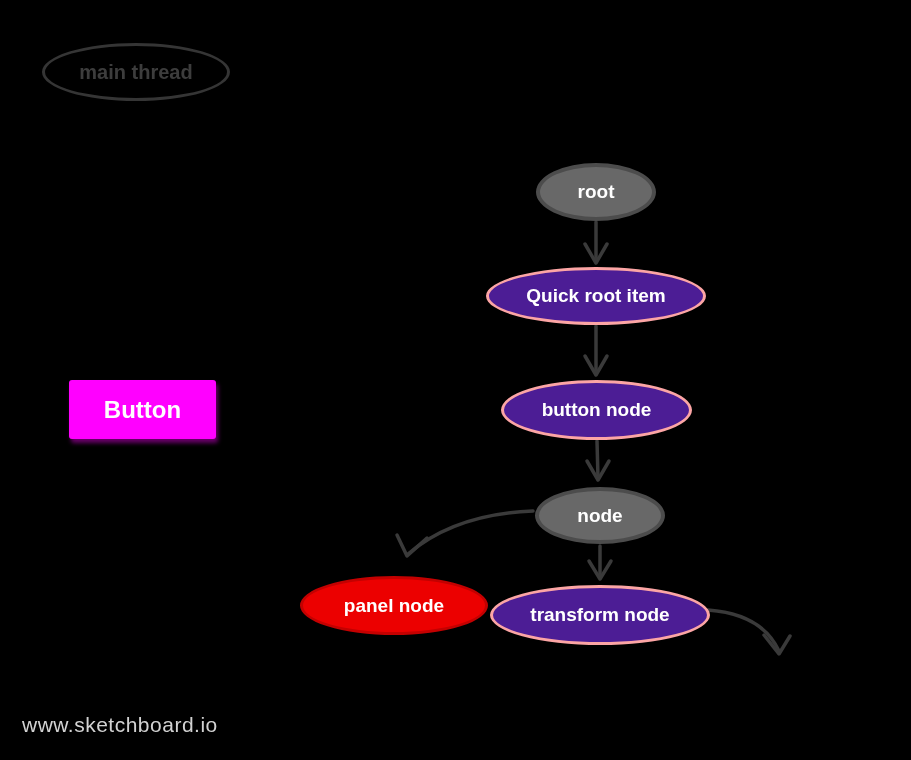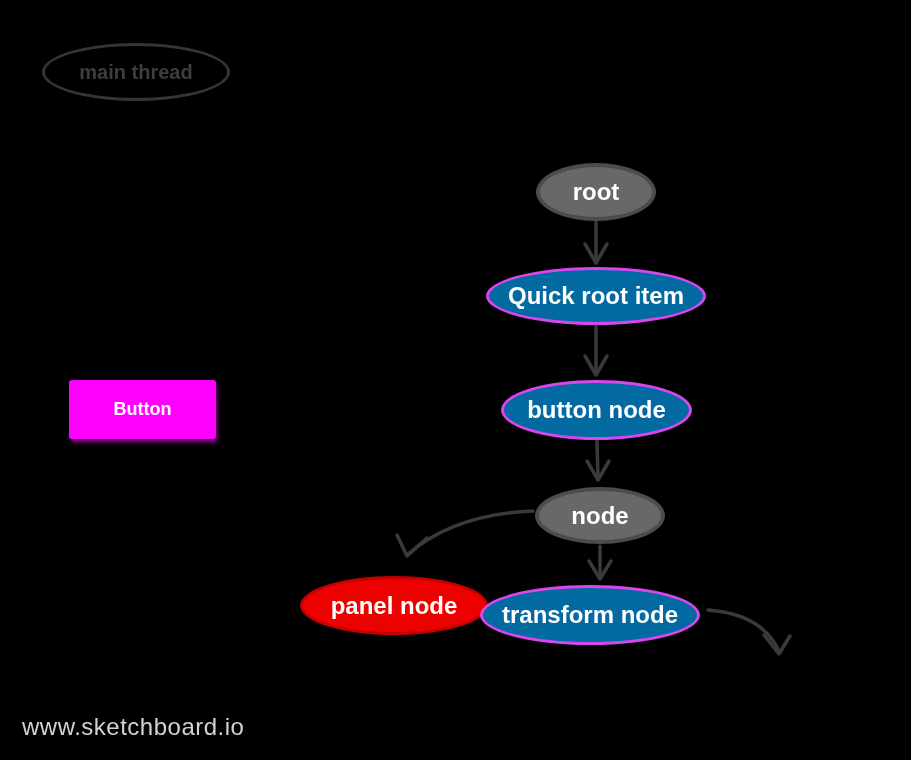--- a/index.html
+++ b/index.html
@@ -35,56 +35,56 @@
   .thread-oval {
     border: 3.5px solid #353535;
     background: transparent;
     color: #3d3d3d;
     font-weight: bold;
     font-size: 20px;
   }
   .graph-node {
     color: #ffffff;
     font-weight: bold;
-    font-size: 24px;
+    font-size: 19px;
   }
   .node-gray { background: #686868; border: 4px solid #4c4c4c; }
-  .node-blue { background: #0369a1; border: 3px solid #d946ef; }
+  .node-blue { background: #4c1d95; border: 3px solid #fca5a5; }
   .node-red  { background: #ec0000; border: 3px solid #c40000; }
 
   .thread-main   { left: 42px;  top: 43px;  width: 188px; height: 58px; }
   .thread-scene  { left: 482px; top: 38px;  width: 253px; height: 64px; }
 
   .node-root      { left: 536px; top: 163px; width: 120px; height: 58px; }
   .node-quick     { left: 486px; top: 267px; width: 220px; height: 58px; }
   .node-buttonnd  { left: 501px; top: 380px; width: 191px; height: 60px; }
   .node-node      { left: 535px; top: 487px; width: 130px; height: 57px; }
   .node-panel     { left: 300px; top: 576px; width: 188px; height: 59px; }
-  .node-transform { left: 480px; top: 585px; width: 220px; height: 60px; }
+  .node-transform { left: 490px; top: 585px; width: 220px; height: 60px; }
   .node-textnd    { left: 695px; top: 658px; width: 168px; height: 57px; }
 
   .button-rect {
     position: absolute;
     left: 69px; top: 380px;
     width: 147px; height: 59px;
     background: #ff00ff;
     border-radius: 3px;
     box-shadow: 2px 4px 4px rgba(190, 0, 190, 0.55);
     display: flex;
     align-items: center;
     justify-content: center;
     color: #ffffff;
     font-weight: bold;
-    font-size: 18px;
+    font-size: 24px;
   }
   .watermark {
     position: absolute;
     left: 22px; top: 713px;
     color: #d2d2d2;
-    font-size: 24px;
+    font-size: 21px;
     font-weight: normal;
     letter-spacing: 0.5px;
   }
 </style>
 </head>
 <body>
 
 <div class="canvas">
 
   <svg class="edges-layer" viewBox="0 0 911 760" xmlns="http://www.w3.org/2000/svg">

